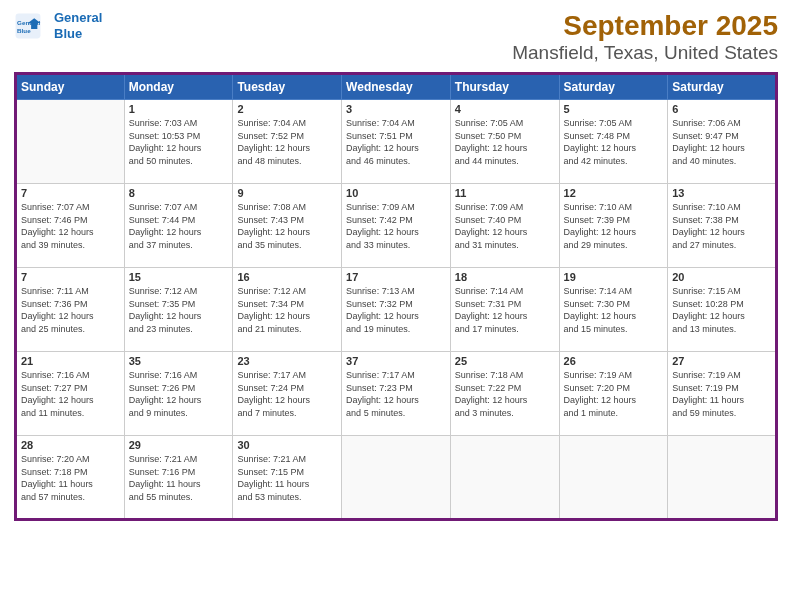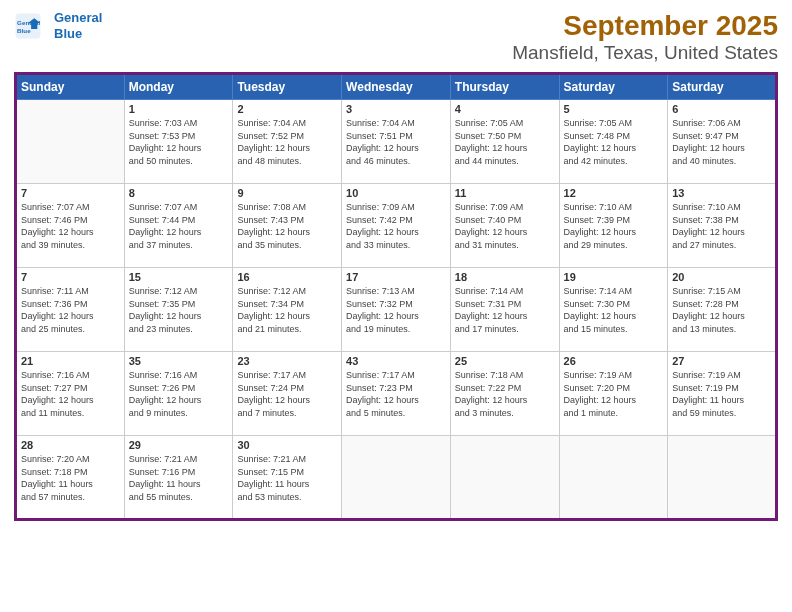--- a/index.html
+++ b/index.html
@@ -129,21 +129,21 @@
         <th>Saturday</th>
         <th>Saturday</th>
       </tr>
     </thead>
     <tbody id="calendar-body">
     <tr class="week-row">
           <td class="empty"></td>
           <td>
             <span class="day-number">1</span>
             <div class="day-info" style="white-space: pre-line;">Sunrise: 7:03 AM
-Sunset: 7:53 PM
+Sunset: 10:53 PM
 Daylight: 12 hours
 and 50 minutes.</div>
           </td>
           <td>
             <span class="day-number">2</span>
             <div class="day-info" style="white-space: pre-line;">Sunrise: 7:04 AM
 Sunset: 7:52 PM
 Daylight: 12 hours
 and 48 minutes.</div>
           </td>
@@ -266,21 +266,21 @@
           <td>
             <span class="day-number">19</span>
             <div class="day-info" style="white-space: pre-line;">Sunrise: 7:14 AM
 Sunset: 7:30 PM
 Daylight: 12 hours
 and 15 minutes.</div>
           </td>
           <td>
             <span class="day-number">20</span>
             <div class="day-info" style="white-space: pre-line;">Sunrise: 7:15 AM
-Sunset: 7:28 PM
+Sunset: 10:28 PM
 Daylight: 12 hours
 and 13 minutes.</div>
           </td>
         </tr>
         <tr class="week-row">
           <td>
             <span class="day-number">21</span>
             <div class="day-info" style="white-space: pre-line;">Sunrise: 7:16 AM
 Sunset: 7:27 PM
 Daylight: 12 hours
@@ -294,21 +294,21 @@
 and 9 minutes.</div>
           </td>
           <td>
             <span class="day-number">23</span>
             <div class="day-info" style="white-space: pre-line;">Sunrise: 7:17 AM
 Sunset: 7:24 PM
 Daylight: 12 hours
 and 7 minutes.</div>
           </td>
           <td>
-            <span class="day-number">43</span>
+            <span class="day-number">37</span>
             <div class="day-info" style="white-space: pre-line;">Sunrise: 7:17 AM
 Sunset: 7:23 PM
 Daylight: 12 hours
 and 5 minutes.</div>
           </td>
           <td>
             <span class="day-number">25</span>
             <div class="day-info" style="white-space: pre-line;">Sunrise: 7:18 AM
 Sunset: 7:22 PM
 Daylight: 12 hours

